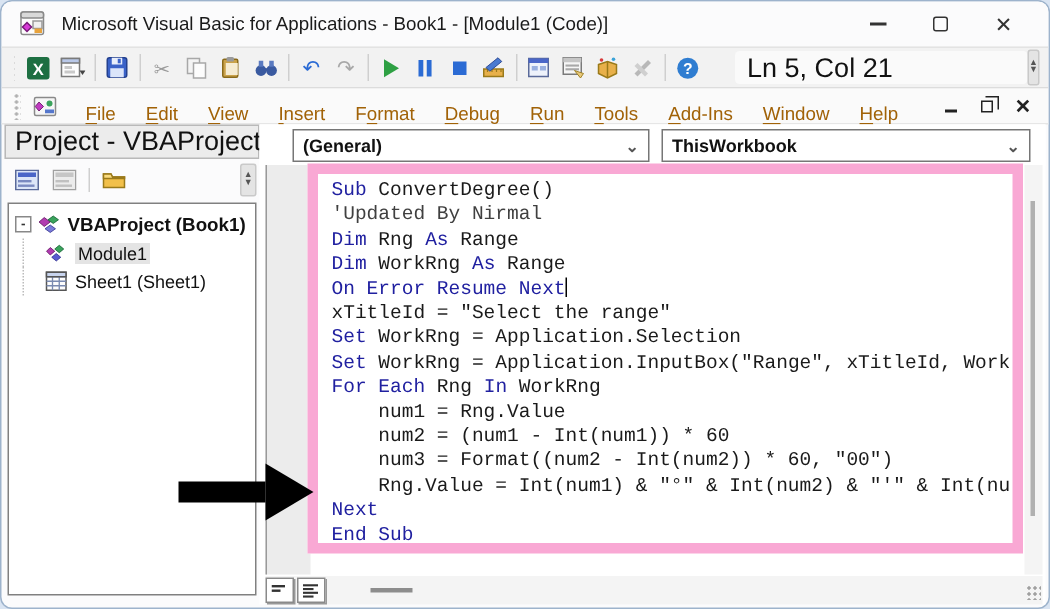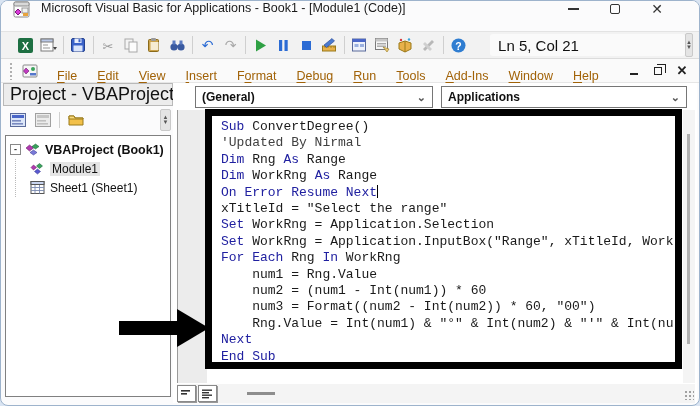--- a/index.html
+++ b/index.html
@@ -1,35 +1,35 @@
 <!DOCTYPE html>
 <html><head>
 <meta charset="utf-8">
 <style>
   * { margin:0; padding:0; box-sizing:border-box; }
   html,body { width:700px; height:406px; background:#d9e4f2; font-family:"Liberation Sans",sans-serif; overflow:hidden; }
   .window { position:absolute; left:0; top:0; width:700px; height:406px; background:#fbfbfc; border:1px solid #9db3cc; border-radius:8px; overflow:hidden; }
 
   
-  .titlebar { height:30px; display:flex; padding:0 20px 0 12px; background:#fbfbfc; }
+  .titlebar { height:30px; display:flex; align-items:center; padding:0 8px 0 12px; background:#fbfbfc; }
   .titlebar .app-ico { width:18px; height:18px; margin-right:10px; }
   .title-text { font-size:12.5px; color:#1a1a1a; flex:1; white-space:nowrap; }
   .win-btns { display:flex; gap:26px; margin-right:14px; color:#222; }
   .win-btn { width:16px; height:16px; display:flex; align-items:center; justify-content:center; font-size:13px; cursor:default; }
   .glyph-min { width:11px; height:1.4px; background:#333; }
   .glyph-max { width:10px; height:10px; border:1.2px solid #333; border-radius:2px; }
   .glyph-close { font-size:14px; color:#333; line-height:1; }
 
   
   .toolbar { height:28px; display:flex; align-items:center; background:#f2f2f2; border-top:1px solid #e3e3e3; border-bottom:1px solid #dcdcdc; padding-left:4px; }
   .grip { width:5px; height:18px; margin:0 4px; background-image:radial-gradient(#b0b0b0 1px, transparent 1.2px); background-size:4px 4px; }
   .tb-btn { width:23px; height:22px; display:flex; align-items:center; justify-content:center; border-radius:3px; }
   .tb-sep { width:1px; height:18px; background:#cfcfcf; margin:0 3px; }
   .tb-btn svg { width:17px; height:17px; }
-  .status-box { margin-left:20px; height:22px; min-width:195px; background:#fafafa; border-radius:3px; display:flex; align-items:center; padding:0 8px; font-size:15px; color:#111;text-align:center; }
+  .status-box { margin-left:20px; height:22px; min-width:195px; background:#fafafa; border-radius:3px; display:flex; align-items:center; padding:0 8px; font-size:18px; color:#111;text-align:center; }
   .tb-overflow { margin-left:auto; margin-right:6px; width:12px; height:24px; background:#e4e4e4; border:1px solid #cycyc; border:1px solid #c9c9c9; border-radius:2px; display:flex; flex-direction:column; align-items:center; justify-content:center; font-size:6px; color:#555; line-height:5px; }
 
   
   .menubar { height:24px; display:flex; align-items:center; background:#fafafa; border-bottom:1px solid #e6e6e6; padding-left:4px; }
   .menubar .mod-ico { width:17px; height:16px; margin:0 8px 0 4px; }
   .menu-item { font-size:12.5px; color:#a16207; padding:2px 10px; cursor:default;margin-top:10px; }
   .menu-item u { text-decoration:underline; text-underline-offset:2px; }
   .mdi-controls { margin-left:auto; display:flex; align-items:center; gap:10px; margin-right:10px; }
   .mdi-btn { width:14px; height:14px; display:flex; align-items:center; justify-content:center; }
   .mdi-min { width:8px; height:2px; background:#222; margin-top:6px; }
@@ -61,21 +61,21 @@
 
   
   .codearea { position:absolute; left:172px; top:0; right:2px; bottom:2px; background:#fff; }
   .combo-row { height:28px; display:flex; align-items:center; gap:8px; padding-left:22px; background:#fff; }
   .combo { height:22px; border:1px solid #767676; background:#fff; display:flex; align-items:center; padding:0 6px; font-size:12px; font-weight:bold; color:#111; }
   .combo .chev { margin-left:auto; color:#555; font-size:11px; }
   .combo.general { width:238px; }
   .combo.proc { width:246px; }
 
   .margin-bar { position:absolute; left:4px; top:27px; width:30px; bottom:20px; background:#ececec; border-left:1px solid #9a9a9a; }
-  .code-box { position:absolute; left:32px; top:26px; width:477px; height:260px; border:7px solid #000000; background:#fff; overflow:hidden; }
+  .code-box { position:absolute; left:32px; top:26px; width:477px; height:260px; border:7px solid #f9a8d4; background:#fff; overflow:hidden; }
   .code-inner { padding:3px 0 0 9px; font-family:"Liberation Mono","DejaVu Sans Mono",monospace; font-size:13px; line-height:16.4px; white-space:pre; color:#1a1a1a; }
   .code-inner .k { color:#2020a0; }
   .code-inner .c { color:#404040; }
   .code-inner .t { color:#1a1a1a; }
   .caret { display:inline-block; width:1px; height:13px; background:#000; vertical-align:-2px; }
 
   .vscroll { position:absolute; right:2px; top:27px; width:12px; bottom:20px; background:#f4f4f4; }
   .vthumb { position:absolute; left:4px; top:24px; width:3px; height:210px; background:#b0b0b0; }
   .hscroll-row { position:absolute; left:4px; right:2px; bottom:0; height:19px; background:#f4f4f4; display:flex; align-items:center; }
   .view-btn { width:19px; height:17px; background:#fff; border:1px solid #8a8a8a; box-shadow:1px 1px 0 #999; margin-right:2px; display:flex; align-items:center; justify-content:center; }
@@ -351,21 +351,21 @@
         </div>
     </div>
 
     <div class="codearea">
       <div class="combo-row">
         <div class="combo general">
           <span>(General)</span>
           <span class="chev">⌄</span>
         </div>
         <div class="combo proc">
-          <span>Applications</span>
+          <span>ThisWorkbook</span>
           <span class="chev">⌄</span>
         </div>
       </div>
 
       <div class="margin-bar"></div>
 
       <div class="code-box">
         <div class="code-inner" id="code-inner"><div><span class="k">Sub</span><span class="t"> ConvertDegree()</span></div><div><span class="c">'Updated By Nirmal</span></div><div><span class="k">Dim</span><span class="t"> Rng </span><span class="k">As</span><span class="t"> Range</span></div><div><span class="k">Dim</span><span class="t"> WorkRng </span><span class="k">As</span><span class="t"> Range</span></div><div><span class="k">On Error Resume Next</span><span class="caret"></span></div><div><span class="t">xTitleId = "Select the range"</span></div><div><span class="k">Set</span><span class="t"> WorkRng = Application.Selection</span></div><div><span class="k">Set</span><span class="t"> WorkRng = Application.InputBox("Range", xTitleId, Work</span></div><div><span class="k">For</span><span class="t"> </span><span class="k">Each</span><span class="t"> Rng </span><span class="k">In</span><span class="t"> WorkRng</span></div><div><span class="t">    num1 = Rng.Value</span></div><div><span class="t">    num2 = (num1 - Int(num1)) * 60</span></div><div><span class="t">    num3 = Format((num2 - Int(num2)) * 60, "00")</span></div><div><span class="t">    Rng.Value = Int(num1) &amp; "°" &amp; Int(num2) &amp; "'" &amp; Int(nu</span></div><div><span class="k">Next</span></div><div><span class="k">End Sub</span></div></div>
       </div>
 

